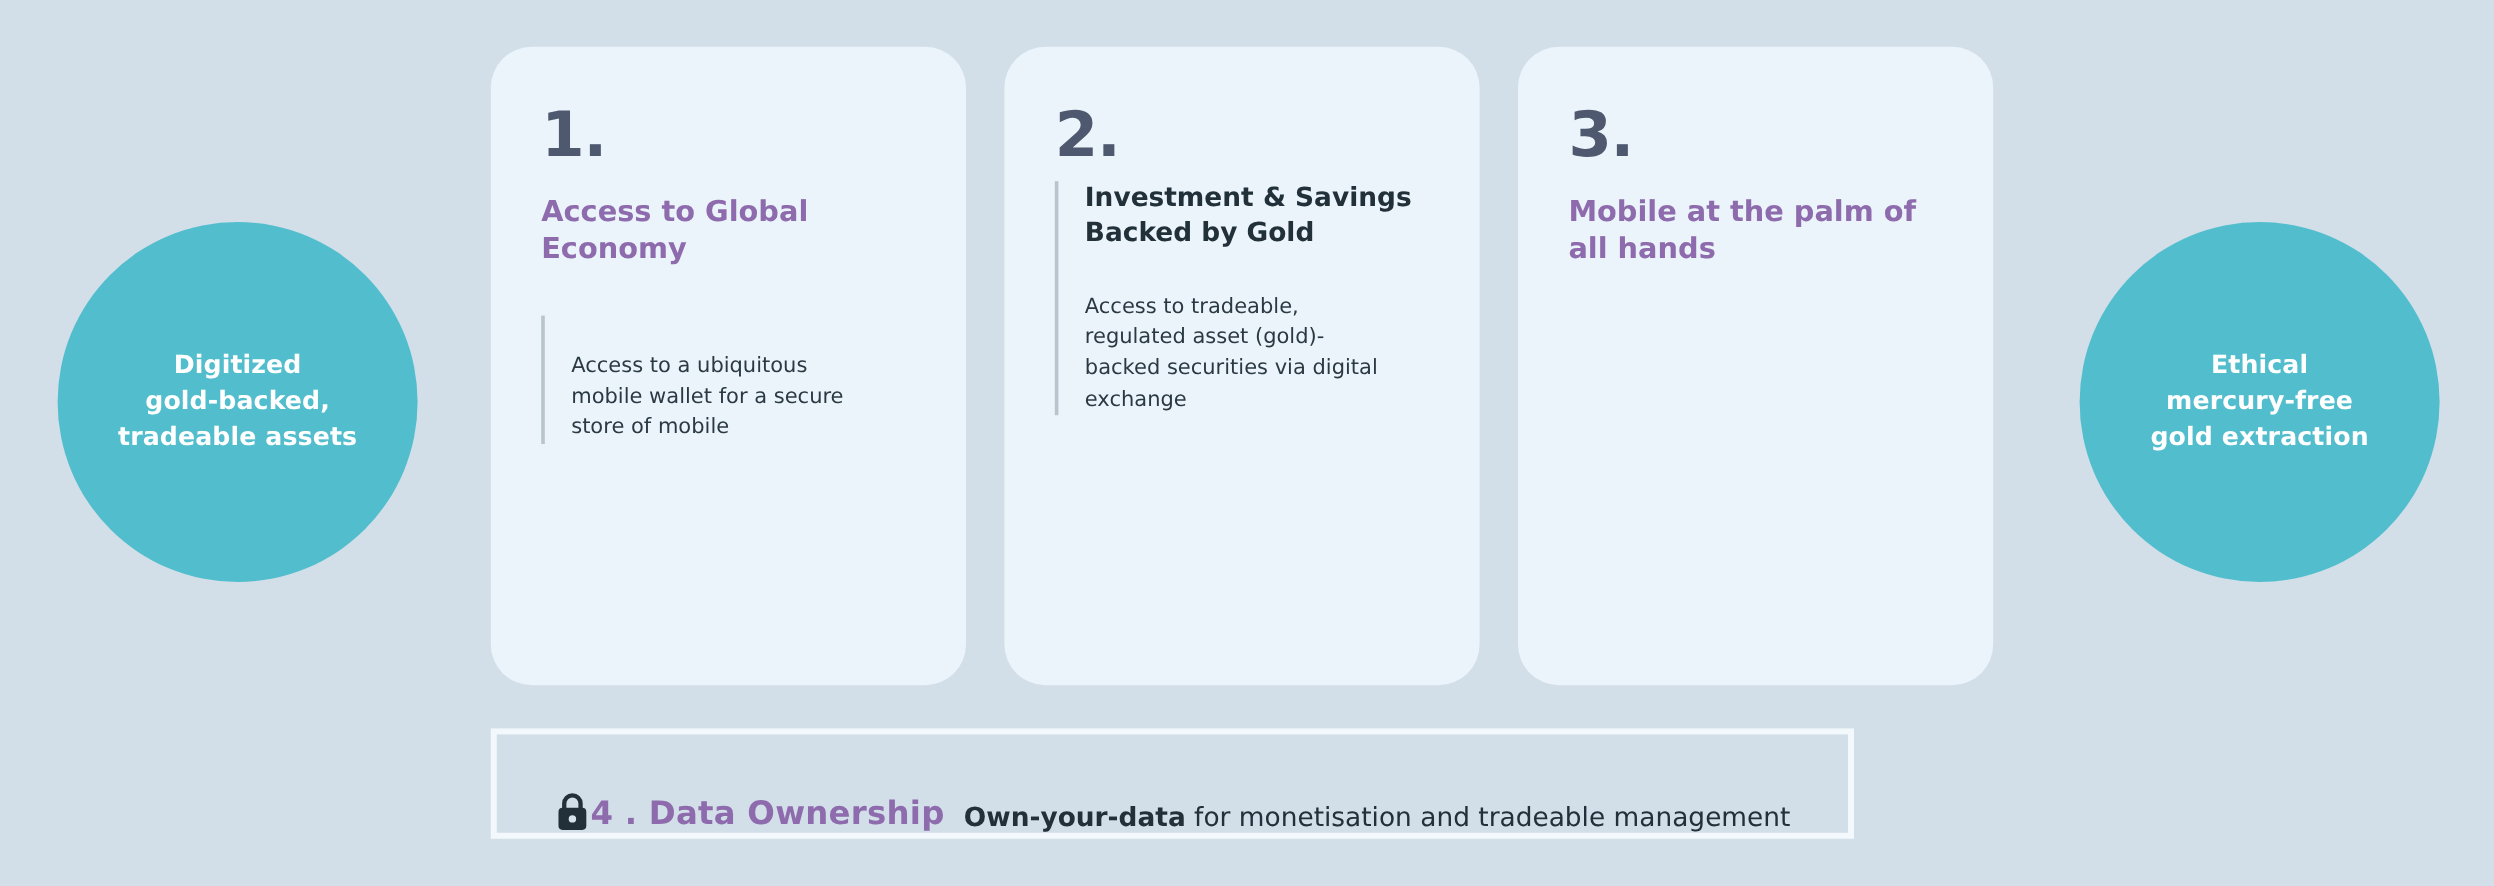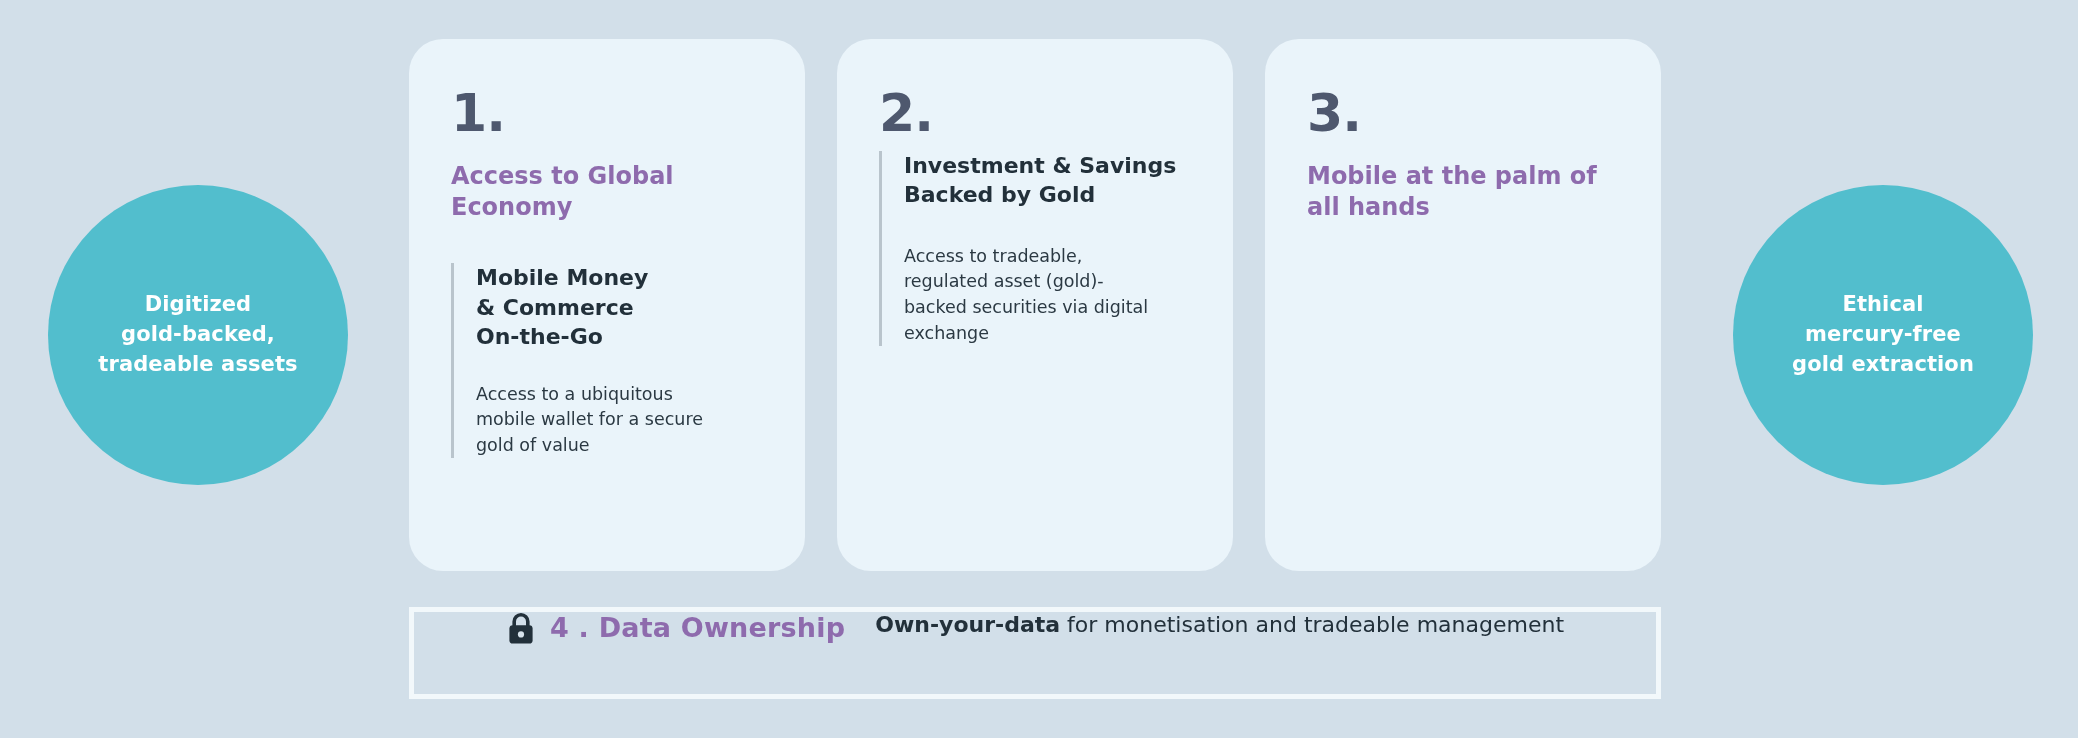--- a/index.html
+++ b/index.html
@@ -110,28 +110,27 @@
 
   
   .card-2 .card-detail, .card-3 .card-detail { margin-top: -10px; gap: 26px; }
   .card-2 .detail-body, .card-3 .detail-body { margin-top: 8px; }
 
   
   .bottom-banner {
     position: absolute;
     left: 409px;
     top: 607px;
-    width: 1252px;
+    width: 1136px;
     height: 92px;
     border: 5px solid #f2f8fb;
     background: transparent;
     display: flex;
-    align-items: flex-start;
+    align-items: flex-end;
     justify-content: center;
-    gap: 14px;
   }
 
   .lock-icon {
     width: 30px;
     height: 34px;
     display: inline-flex;
     align-items: center;
     justify-content: center;
     flex: 0 0 auto;
   }
@@ -169,26 +168,23 @@
 tradeable assets</div>
   </div>
 
   <div class="cards-row">
 
     <div class="card card-1">
       <div class="card-number">1.</div>
       <div class="card-title">Access to Global
 Economy</div>
       <div class="card-detail">
-        <div class="detail-heading">Mobile Money
-&amp; Commerce
-On-the-Go</div>
         <div class="detail-body">Access to a ubiquitous
 mobile wallet for a secure
-gold of value</div>
+store of mobile</div>
       </div>
     </div>
 
     <div class="card card-2">
       <div class="card-number">2.</div>
       <div class="card-detail">
         <div class="detail-heading">Investment &amp; Savings
 Backed by Gold</div>
         <div class="detail-body">Access to tradeable,
 regulated asset (gold)-

